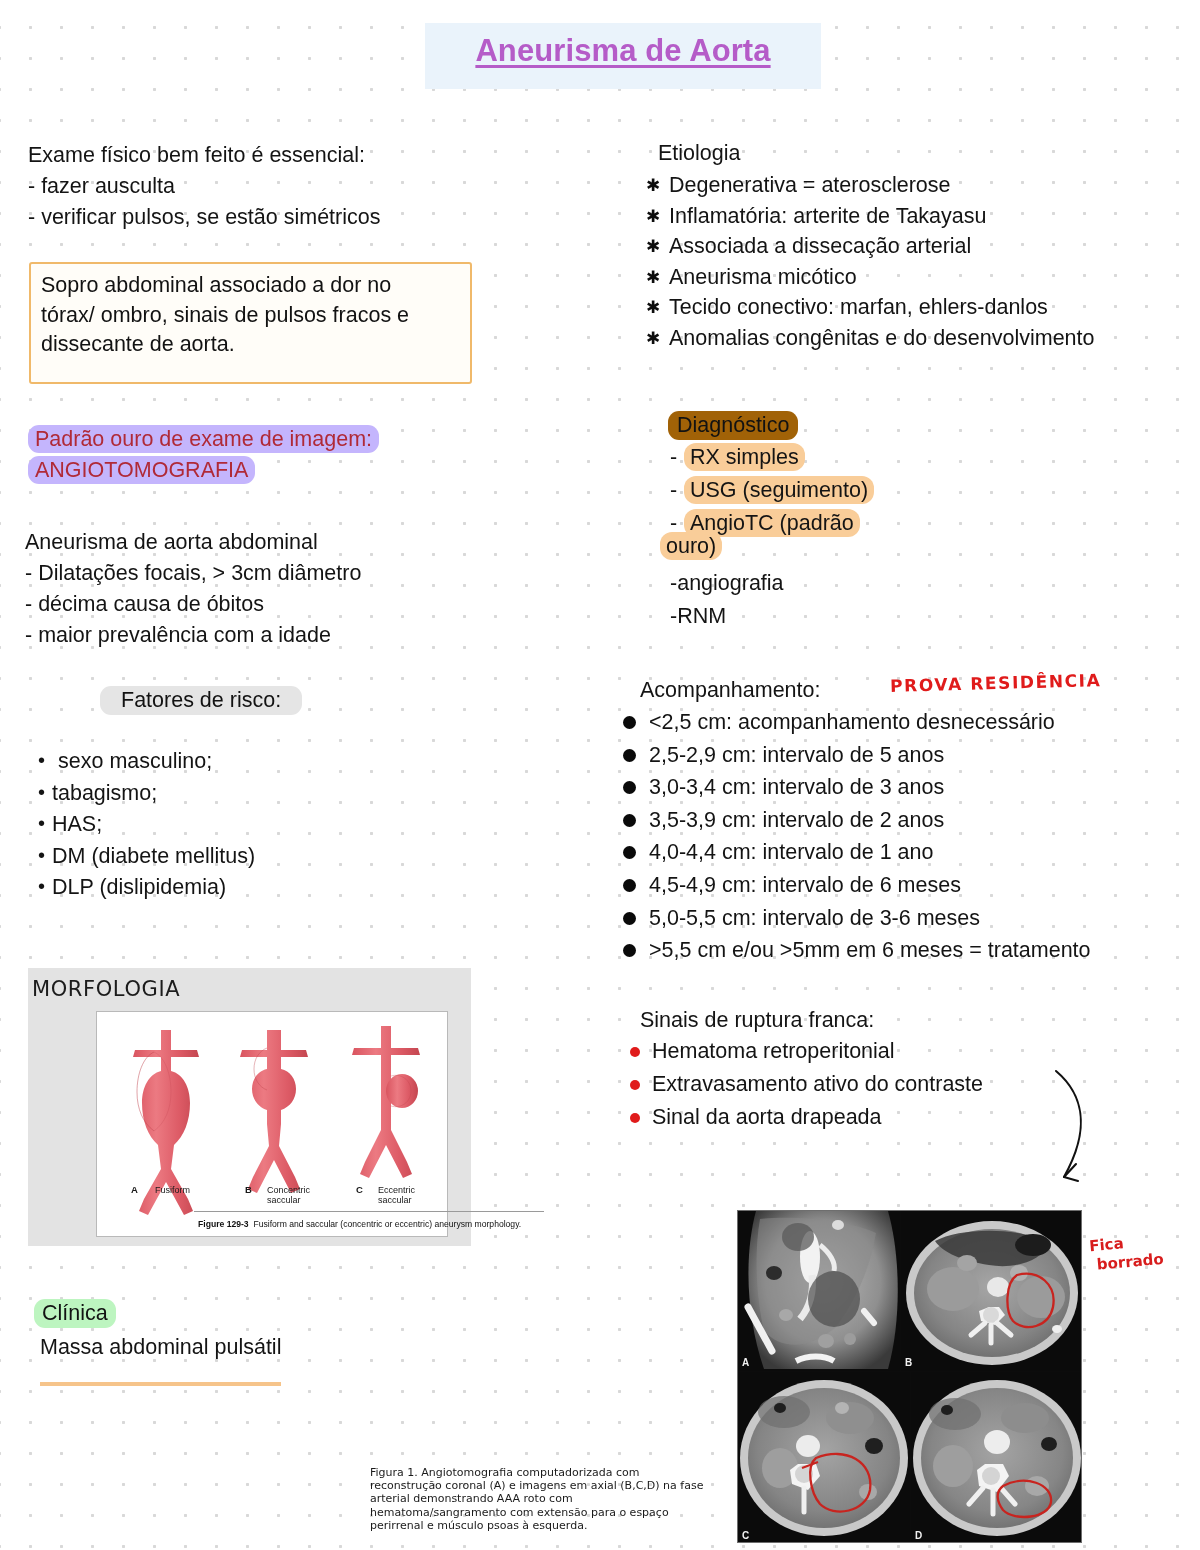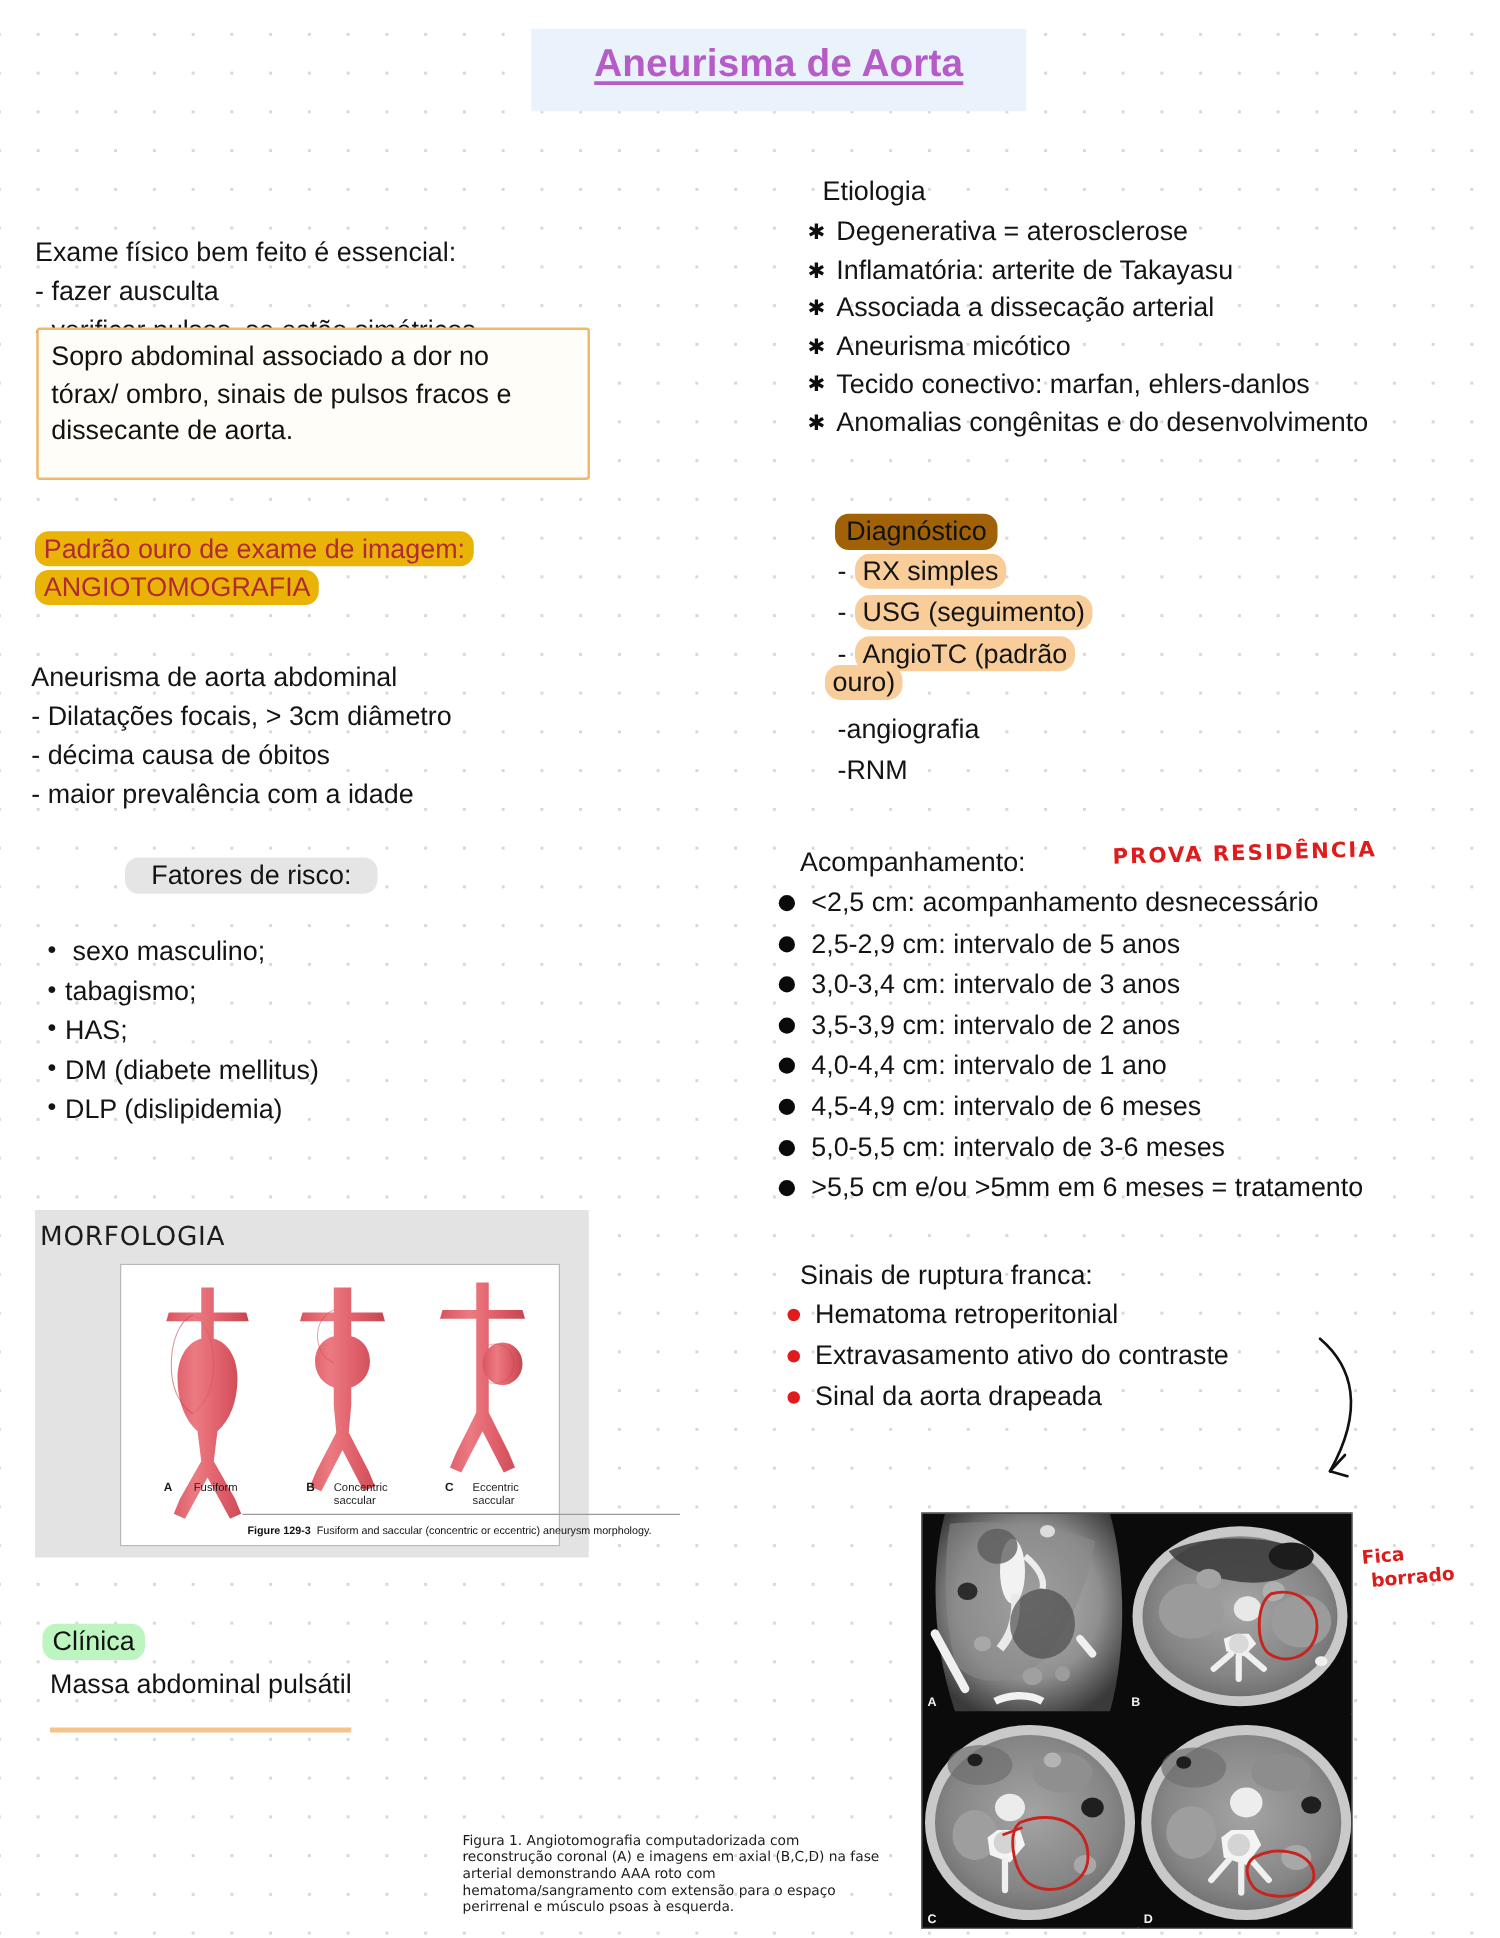--- a/index.html
+++ b/index.html
@@ -36,38 +36,38 @@
     text-decoration-thickness: 2.5px;
     text-underline-offset: 4px;
     letter-spacing: 0.1px;
   }
 
   
   .txt { position: absolute; font-size: 21.5px; line-height: 31px; white-space: nowrap; }
   .blk { color: #141414; }
 
   
-  #exam-block { left: 28px; top: 140px; margin-top: 47px; }
+  #exam-block { left: 28px; top: 140px; }
   #exam-block div { white-space: nowrap; }
 
   #sopro-box {
     position: absolute;
     left: 29px; top: 262px;
     width: 443px; height: 122px;
     border: 2.5px solid #f0b96a;
     border-radius: 3px;
     background: #fffdf8;
     padding: 7px 10px 0 10px;
   }
   #sopro-box .line { font-size: 21.5px; line-height: 29.5px; white-space: nowrap; }
 
   #padrao-ouro { left: 28px; top: 424px; }
   #padrao-ouro .hl {
     color: #b02a37;
-    background: #eab308;
+    background: #c4b5fd;
     border-radius: 11px;
     padding: 1px 7px;
     display: inline-block;
     line-height: 26px;
     margin-bottom: 2px;
   }
 
   #aaa-block { left: 25px; top: 527px; }
 
   #fatores-title { left: 100px; top: 685px; }

